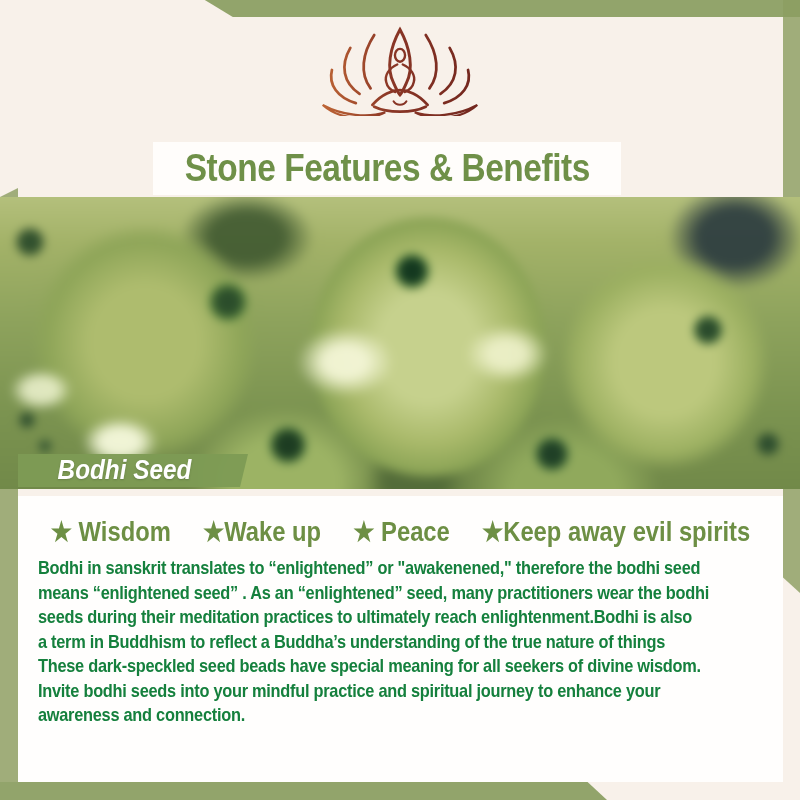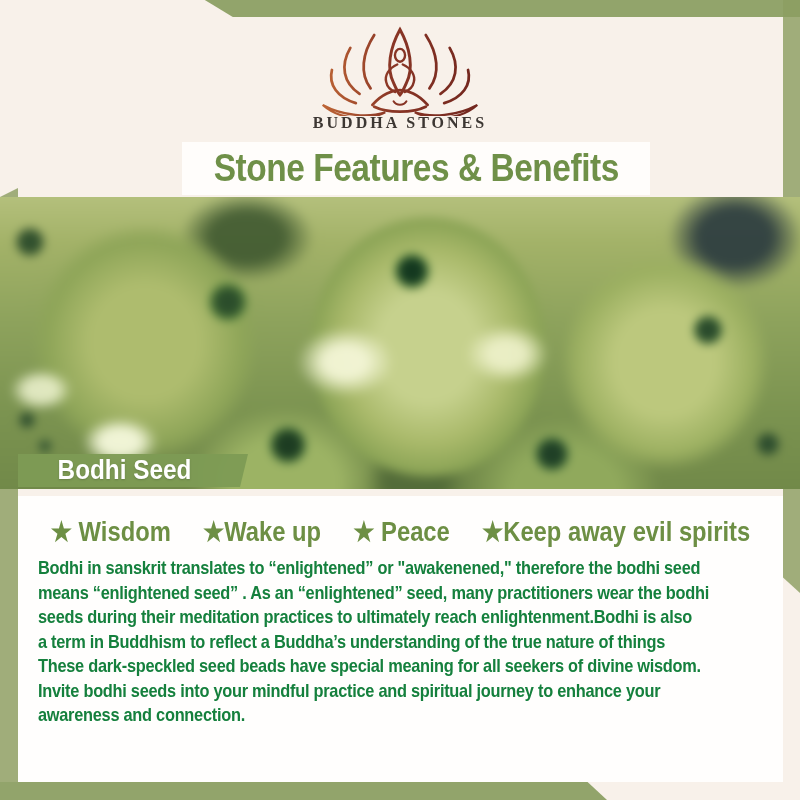--- a/index.html
+++ b/index.html
@@ -31,31 +31,32 @@
   
   .header{position:absolute;left:0;top:17px;width:800px;height:120px;text-align:center;}
   .logo{position:absolute;left:302px;top:7px;width:196px;height:92px;}
   .brand-name{
     position:absolute;left:0;top:97px;width:800px;
     font-family:"Liberation Serif", serif;
     font-size:16px;letter-spacing:3px;color:#3d3733;font-weight:600;
   }
   
   .banner{
-    position:absolute;left:182px;top:142px;width:468px;height:53px;
+    position:absolute;left:153px;top:142px;width:468px;height:53px;
     background:#fffdfb;display:flex;align-items:center;justify-content:center;
   }
   .banner .title{
     font-size:38px;font-weight:700;color:#6f9048;white-space:nowrap;
     transform:scaleX(.88);letter-spacing:-.5px;
   }
   
   .photo{
     position:absolute;left:0;top:197px;width:800px;height:292px;overflow:hidden;
     background:#7b9350;
+    font-style:italic;
   }
   .photo-art{
     position:absolute;left:-15px;top:-15px;right:-15px;bottom:-15px;
     filter:blur(5px);
     background-image:
       radial-gradient(circle 24px at 427px 89px, #14381f 0 45%, #2f5c31 60%, #7fa04c 72%, rgba(197,213,140,.8) 80%, transparent 82%),
       radial-gradient(ellipse 70px 50px at 360px 180px, rgba(244,246,215,.95) 0 30%, rgba(244,246,215,0) 70%),
       radial-gradient(ellipse 60px 42px at 522px 172px, rgba(240,243,205,.9) 0 30%, transparent 70%),
       radial-gradient(circle 26px at 243px 120px, #2b4d2b 0 40%, #456f35 62%, #93af5c 78%, transparent 80%),
       radial-gradient(circle 20px at 45px 60px, #31502e 0 50%, rgba(73,104,52,.6) 70%, transparent 75%),
@@ -136,21 +137,20 @@
       <path stroke-width="3" d="M72 12 C59 32 56 54 68 70"></path>
       <path stroke-width="3" d="M46 26 C35 45 38 64 56 76"></path>
       <path stroke-width="3" d="M26 50 C22 66 32 80 52 86"></path>
       <path stroke-width="3" d="M128 12 C141 32 144 54 132 70"></path>
       <path stroke-width="3" d="M154 26 C165 45 162 64 144 76"></path>
       <path stroke-width="3" d="M174 50 C178 66 168 80 148 86"></path>
       <path stroke-width="2.4" d="M16 88 C38 100 66 102 84 96 C64 106 34 104 16 88 Z"></path>
       <path stroke-width="2.4" d="M184 88 C162 100 134 102 116 96 C136 106 166 104 184 88 Z"></path>
     </g>
   </svg>
-  <div class="brand-name">BUDDHA STONES</div>
 </div>
 
 <div class="banner">
   <div class="title">Stone Features &amp; Benefits</div>
 </div>
 
 <div class="photo">
   <div class="photo-art"></div>
   <div class="photo-label">
     <span class="txt">Bodhi Seed</span>

